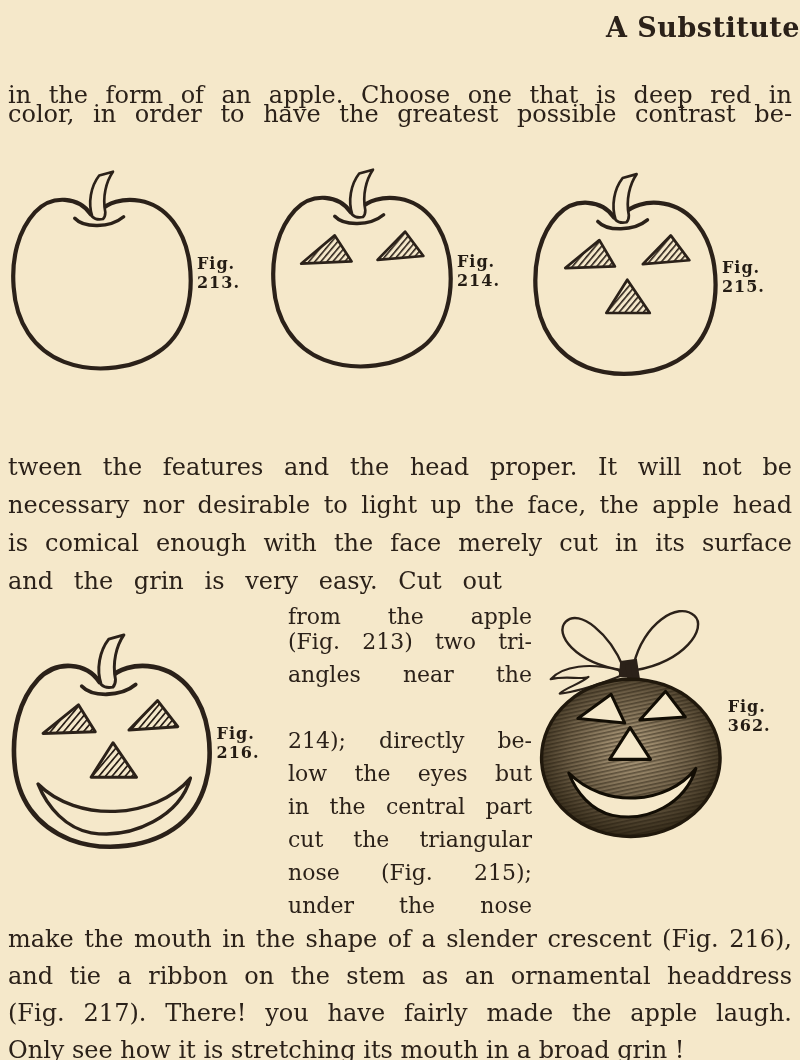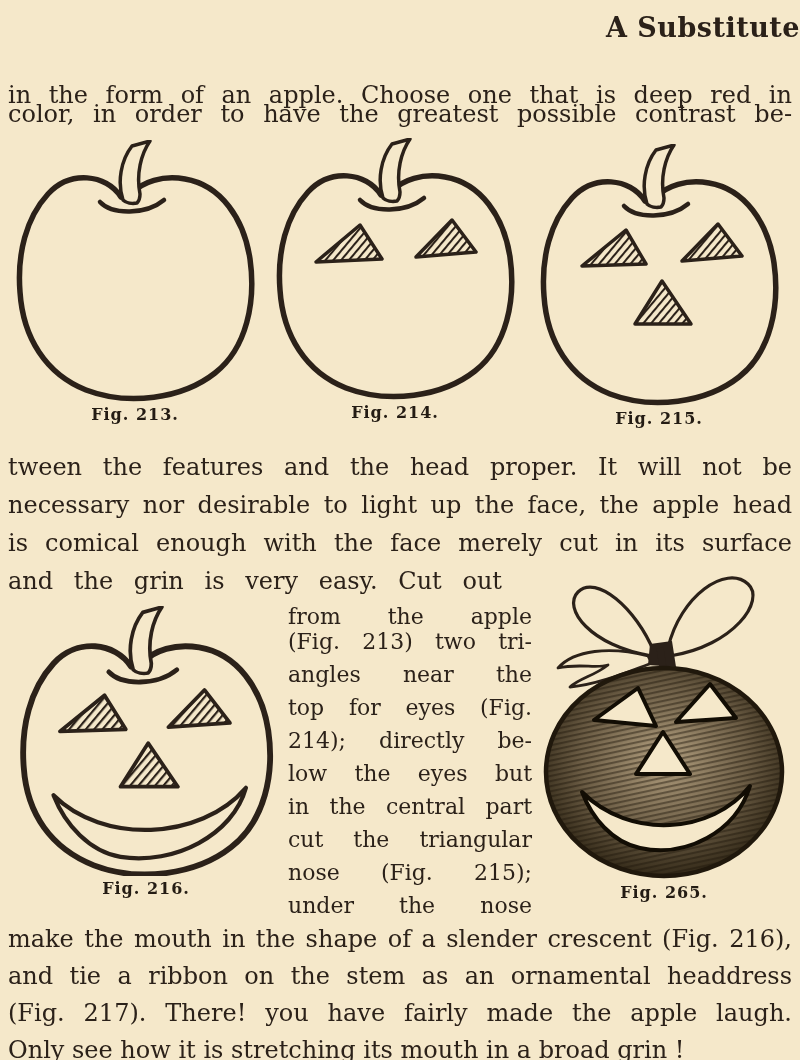--- a/index.html
+++ b/index.html
@@ -13,21 +13,21 @@
   }
   .page-title{
     position:absolute;top:12px;left:0;width:100%;
     text-align:right;font-size:27px;font-weight:bold;
     letter-spacing:0.5px;
   }
   .tline{position:absolute;left:8px;width:784px;font-size:24px;line-height:38px;white-space:nowrap;}
   .jline{text-align:justify;text-align-last:justify;white-space:normal;}
   .cline{position:absolute;left:288px;width:244px;font-size:22px;line-height:33px;
          text-align:justify;text-align-last:justify;}
-  .figblock{position:absolute;display:flex;flex-direction:column;align-items:center;}
+  .figblock{position:absolute;display:flex;flex-direction:row;align-items:center;}
   .figcaption{
     font-size:16px;font-weight:bold;letter-spacing:1px;margin-top:3px;
     color:#241c14;
   }
   svg{display:block;}
 </style>
 </head>
 <body>
 
 <div class="page">
@@ -100,21 +100,20 @@
       <path d="M146,114 L180,79 L204,110 Z" fill="url(#hatch)" stroke="#2b2119" stroke-width="3.5" stroke-linejoin="round"></path>
       <path d="M101,170 L127,129 L155,170 Z" fill="url(#hatch)" stroke="#2b2119" stroke-width="3.5" stroke-linejoin="round"></path>
       <path d="M38,178 C84,224 176,221 219,171 C207,215 152,244 101,236 C72,231 49,206 38,178 Z" fill="#f5e8ca" stroke="#2b2119" stroke-width="4" stroke-linejoin="round"></path>
     </svg>
     <div class="figcaption">Fig. 216.</div>
   </div>
 
   <div class="cline" style="top:600px;">from the apple</div>
   <div class="cline" style="top:625px;">(Fig. 213) two tri-</div>
   <div class="cline" style="top:658px;">angles near the</div>
-  <div class="cline" style="top:691px;">top for eyes (Fig.</div>
   <div class="cline" style="top:724px;">214); directly be-</div>
   <div class="cline" style="top:757px;">low the eyes but</div>
   <div class="cline" style="top:790px;">in the central part</div>
   <div class="cline" style="top:823px;">cut the triangular</div>
   <div class="cline" style="top:856px;">nose (Fig. 215);</div>
   <div class="cline" style="top:889px;">under the nose</div>
 
   <div class="figblock" style="left:534px;top:548px;width:260px;">
     <svg width="256" height="332" viewBox="0 0 256 332">
 
@@ -125,21 +124,21 @@
       <line x1="124" y1="100" x2="130" y2="140" stroke="#2b2119" stroke-width="7"></line>
 
       <ellipse cx="128" cy="224" rx="118" ry="104" fill="url(#appleShade)" stroke="#20180c" stroke-width="4.5"></ellipse>
       <ellipse cx="128" cy="224" rx="118" ry="104" fill="url(#engrave)" opacity="0.45"></ellipse>
 
       <path d="M58,172 L102,140 L120,178 Z" fill="#f5e8ca" stroke="#120d04" stroke-width="4" stroke-linejoin="round"></path>
       <path d="M140,174 L174,136 L200,170 Z" fill="#f5e8ca" stroke="#120d04" stroke-width="4" stroke-linejoin="round"></path>
       <path d="M100,226 L127,184 L154,226 Z" fill="#f5e8ca" stroke="#120d04" stroke-width="4" stroke-linejoin="round"></path>
       <path d="M46,244 C94,292 176,286 214,238 C200,284 150,310 104,300 C76,294 56,270 46,244 Z" fill="#f5e8ca" stroke="#120d04" stroke-width="4" stroke-linejoin="round"></path>
     </svg>
-    <div class="figcaption">Fig. 265.</div>
+    <div class="figcaption">Fig. 362.</div>
   </div>
 
   <div class="tline jline" style="top:920px;">make the mouth in the shape of a slender crescent (Fig. 216),</div>
   <div class="tline jline" style="top:957px;">and tie a ribbon on the stem as an ornamental headdress</div>
   <div class="tline jline" style="top:994px;">(Fig. 217).  There! you have fairly made the apple laugh.</div>
   <div class="tline" style="top:1031px;">Only see how it is stretching its mouth in a broad grin !</div>
 
 </div>
 
 </body></html>

